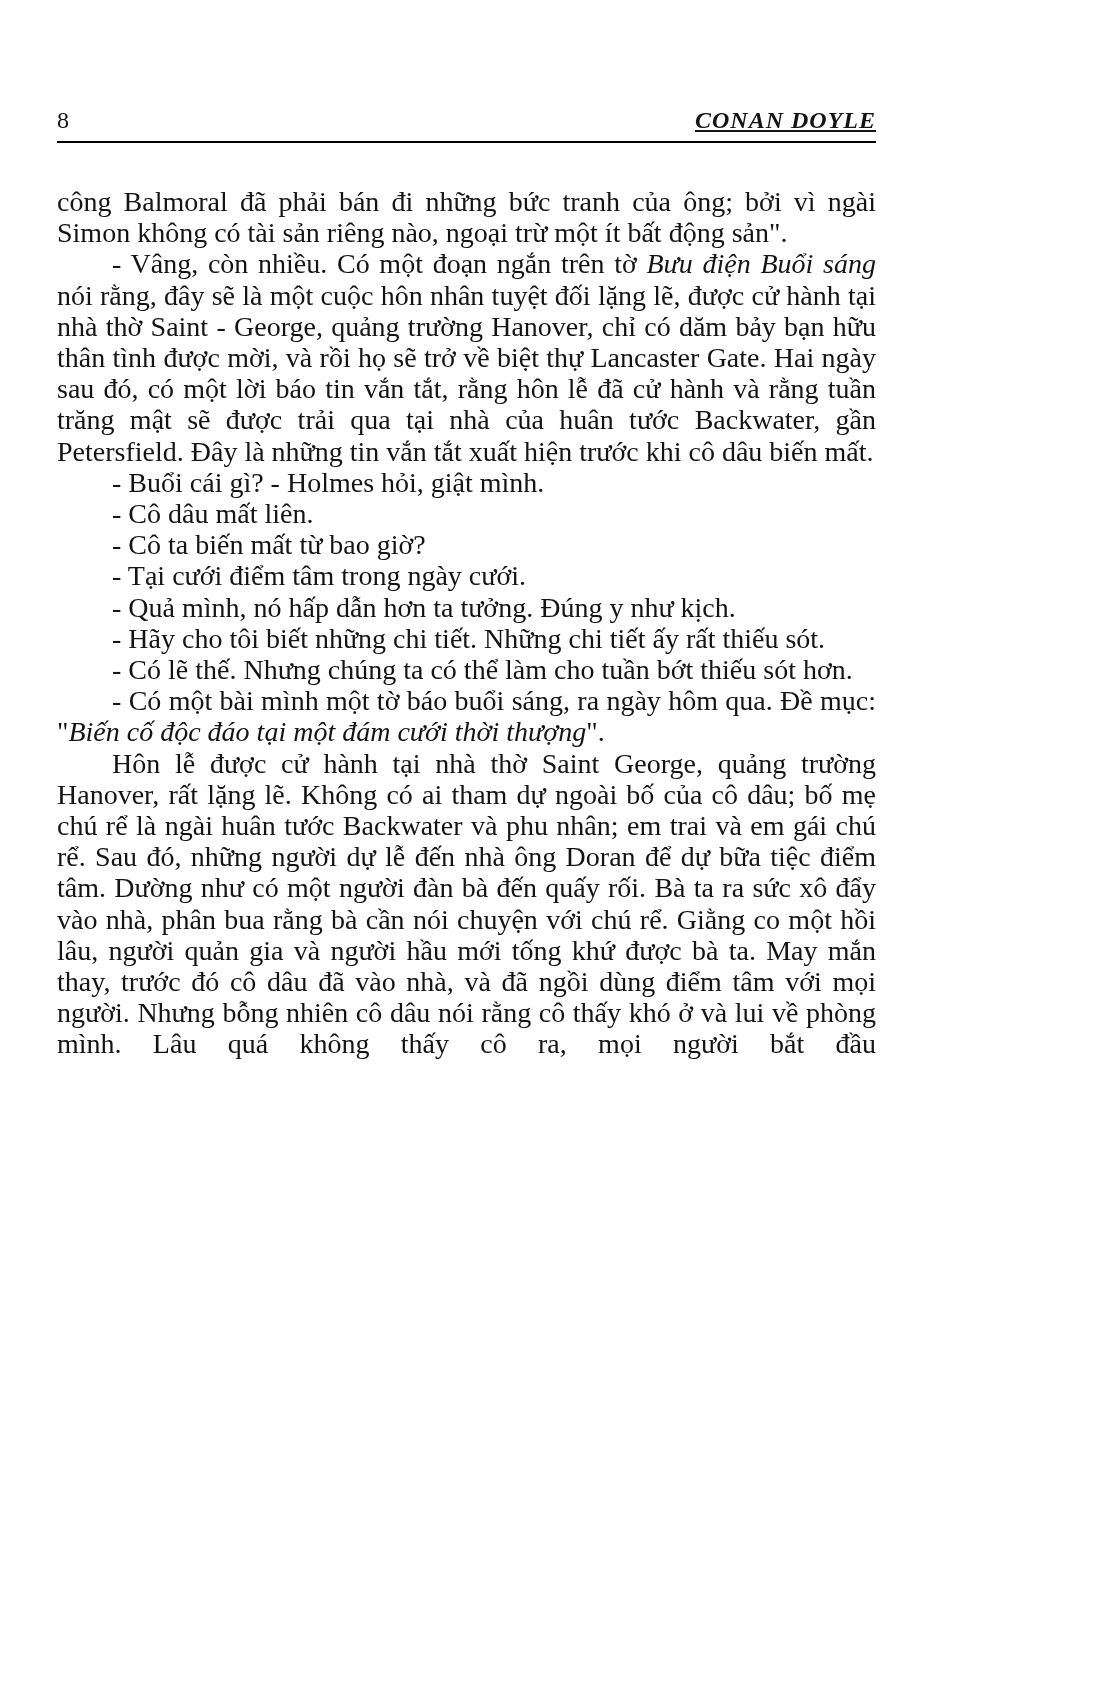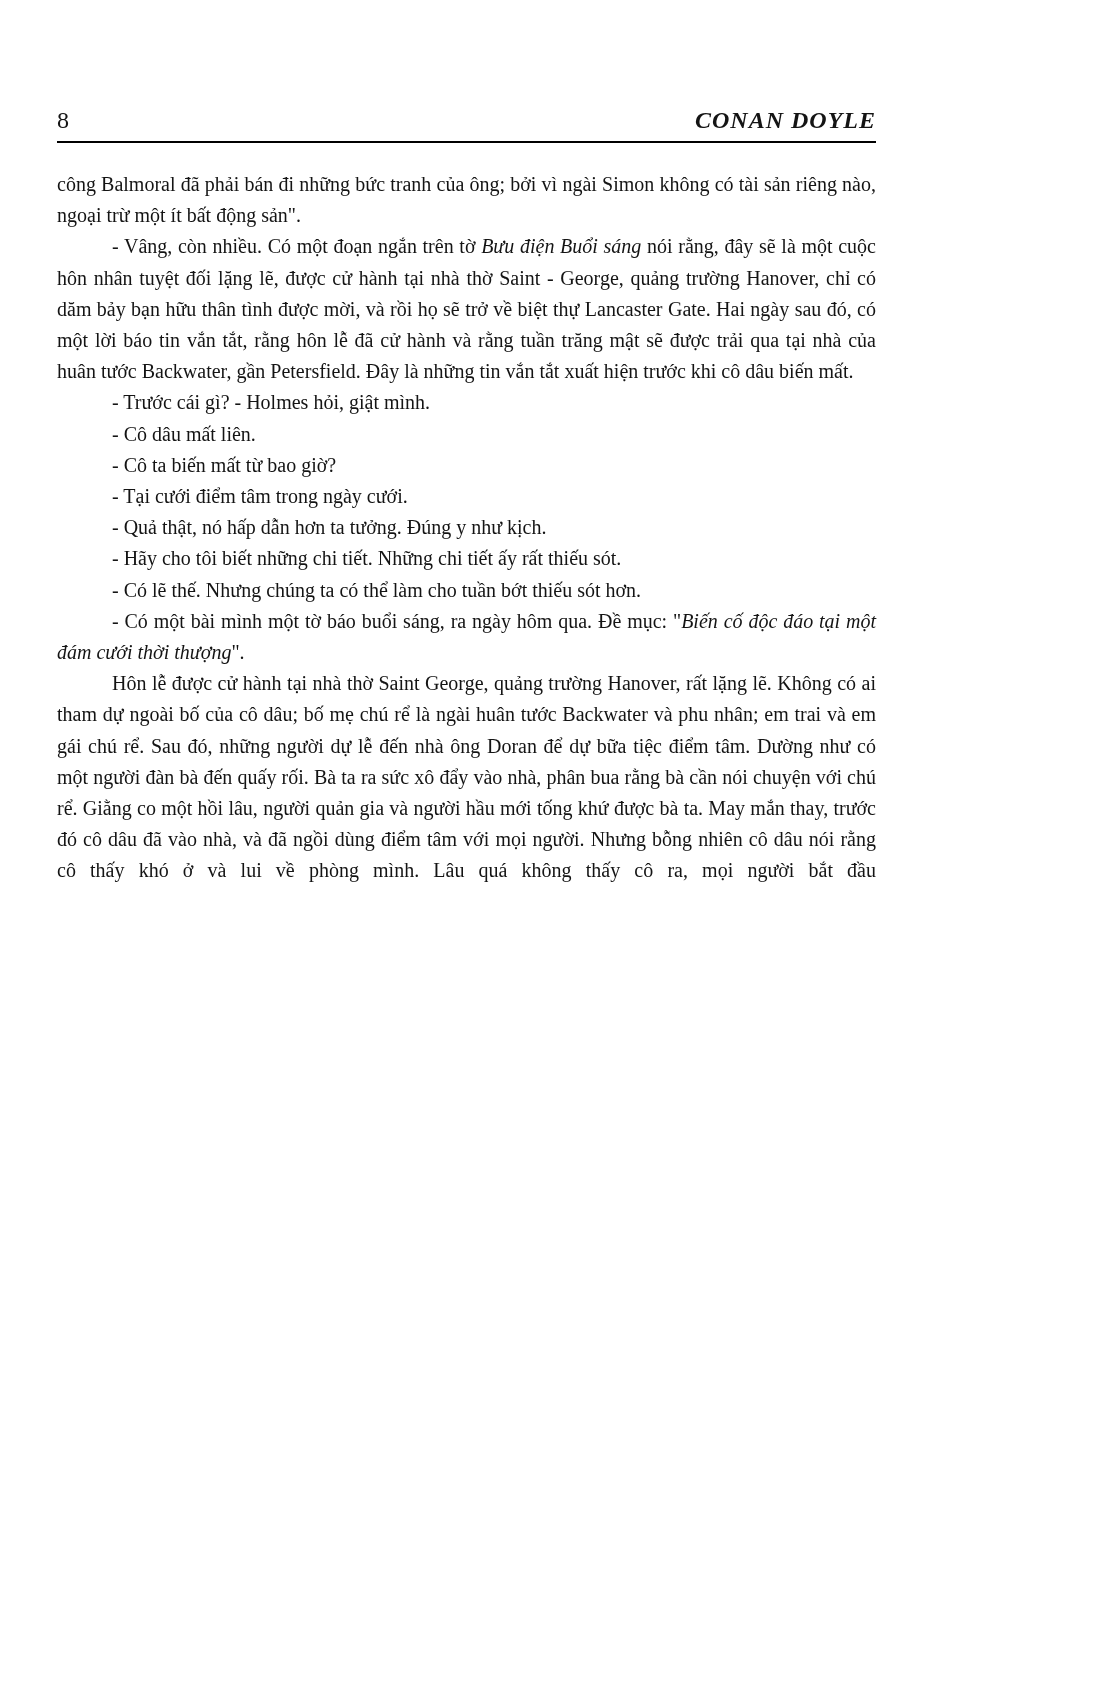--- a/index.html
+++ b/index.html
@@ -28,28 +28,29 @@
     line-height: 28px;
   }
   .page-number {
     font-style: normal;
     font-weight: normal;
   }
   .running-title {
     font-weight: bold;
     font-style: italic;
     letter-spacing: 1px;
+    text-decoration: underline;
   }
   .header-rule {
     border-bottom: 2px solid #000;
     margin-top: 7px;
   }
   .body-text {
-    margin-top: 26px;
-    font-size: 20px;
+    margin-top: 43px;
+    font-size: 28px;
     line-height: 31.2px;
     text-align: justify;
   }
   .para {
     margin: 0;
     padding: 0;
   }
   .para.indent {
     text-indent: 55px;
   }
@@ -65,23 +66,23 @@
 
 <div class="page">
   <div class="header">
     <span class="page-number">8</span>
     <span class="running-title">CONAN DOYLE</span>
   </div>
   <div class="header-rule"></div>
   <div class="body-text">
       <p class="para"><span>công Balmoral đã phải bán đi những bức tranh của ông; bởi vì ngài Simon không có tài sản riêng nào, ngoại trừ một ít bất động sản".</span></p>
       <p class="para indent"><span>- Vâng, còn nhiều. Có một đoạn ngắn trên tờ </span><em>Bưu điện Buổi sáng</em><span> nói rằng, đây sẽ là một cuộc hôn nhân tuyệt đối lặng lẽ, được cử hành tại nhà thờ Saint - George, quảng trường Hanover, chỉ có dăm bảy bạn hữu thân tình được mời, và rồi họ sẽ trở về biệt thự Lancaster Gate. Hai ngày sau đó, có một lời báo tin vắn tắt, rằng hôn lễ đã cử hành và rằng tuần trăng mật sẽ được trải qua tại nhà của huân tước Backwater, gần Petersfield. Đây là những tin vắn tắt xuất hiện trước khi cô dâu biến mất.</span></p>
-      <p class="para indent"><span>- Trước cái gì? - Holmes hỏi, giật mình.</span></p>
+      <p class="para indent"><span>- Buổi cái gì? - Holmes hỏi, giật mình.</span></p>
       <p class="para indent"><span>- Cô dâu mất liên.</span></p>
       <p class="para indent"><span>- Cô ta biến mất từ bao giờ?</span></p>
       <p class="para indent"><span>- Tại cưới điểm tâm trong ngày cưới.</span></p>
-      <p class="para indent"><span>- Quả thật, nó hấp dẫn hơn ta tưởng. Đúng y như kịch.</span></p>
+      <p class="para indent"><span>- Quả mình, nó hấp dẫn hơn ta tưởng. Đúng y như kịch.</span></p>
       <p class="para indent"><span>- Hãy cho tôi biết những chi tiết. Những chi tiết ấy rất thiếu sót.</span></p>
       <p class="para indent"><span>- Có lẽ thế. Nhưng chúng ta có thể làm cho tuần bớt thiếu sót hơn.</span></p>
       <p class="para indent"><span>- Có một bài mình một tờ báo buổi sáng, ra ngày hôm qua. Đề mục: "</span><em>Biến cố độc đáo tại một đám cưới thời thượng</em><span>".</span></p>
       <p class="para indent cont"><span>Hôn lễ được cử hành tại nhà thờ Saint George, quảng trường Hanover, rất lặng lẽ. Không có ai tham dự ngoài bố của cô dâu; bố mẹ chú rể là ngài huân tước Backwater và phu nhân; em trai và em gái chú rể. Sau đó, những người dự lễ đến nhà ông Doran để dự bữa tiệc điểm tâm. Dường như có một người đàn bà đến quấy rối. Bà ta ra sức xô đẩy vào nhà, phân bua rằng bà cần nói chuyện với chú rể. Giằng co một hồi lâu, người quản gia và người hầu mới tống khứ được bà ta. May mắn thay, trước đó cô dâu đã vào nhà, và đã ngồi dùng điểm tâm với mọi người. Nhưng bỗng nhiên cô dâu nói rằng cô thấy khó ở và lui về phòng mình. Lâu quá không thấy cô ra, mọi người bắt đầu</span></p>
     </div>
 </div>
 
 </body></html>

